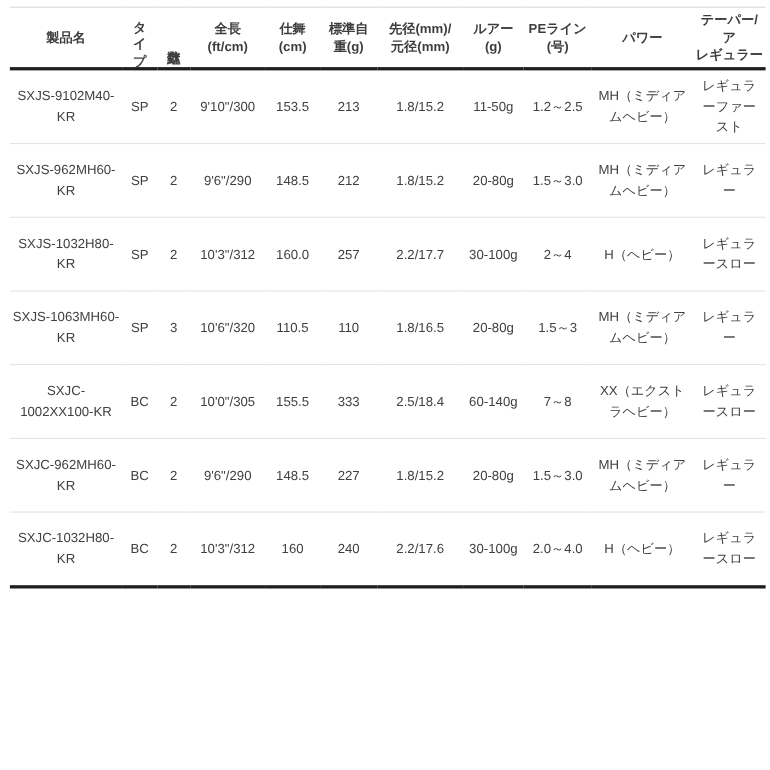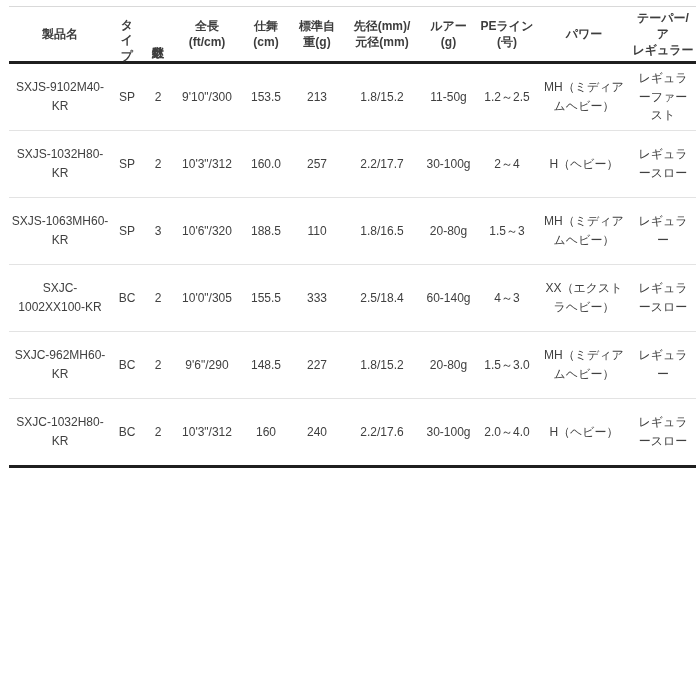--- a/index.html
+++ b/index.html
@@ -135,55 +135,68 @@
           <td class="cell-length">9'10"/300</td>
           <td class="cell-closed-length">153.5</td>
           <td class="cell-standard-weight">213</td>
           <td class="cell-diameter">1.8/15.2</td>
           <td class="cell-lure-weight">11-50g</td>
           <td class="cell-pe-line">1.2～2.5</td>
           <td class="cell-power">MH（ミディアムヘビー）</td>
           <td class="cell-taper">レギュラーファースト</td>
         </tr>
         <tr>
+          <td class="cell-product">SXJS-962MH60-KR</td>
+          <td class="cell-type">SP</td>
+          <td class="cell-pieces">2</td>
+          <td class="cell-length">9'6"/290</td>
+          <td class="cell-closed-length">148.5</td>
+          <td class="cell-standard-weight">212</td>
+          <td class="cell-diameter">1.8/15.2</td>
+          <td class="cell-lure-weight">20-80g</td>
+          <td class="cell-pe-line">1.5～3.0</td>
+          <td class="cell-power">MH（ミディアムヘビー）</td>
+          <td class="cell-taper">レギュラー</td>
+        </tr>
+        <tr>
           <td class="cell-product">SXJS-1032H80-KR</td>
           <td class="cell-type">SP</td>
           <td class="cell-pieces">2</td>
           <td class="cell-length">10'3"/312</td>
           <td class="cell-closed-length">160.0</td>
           <td class="cell-standard-weight">257</td>
           <td class="cell-diameter">2.2/17.7</td>
           <td class="cell-lure-weight">30-100g</td>
           <td class="cell-pe-line">2～4</td>
           <td class="cell-power">H（ヘビー）</td>
           <td class="cell-taper">レギュラースロー</td>
         </tr>
         <tr>
           <td class="cell-product">SXJS-1063MH60-KR</td>
           <td class="cell-type">SP</td>
           <td class="cell-pieces">3</td>
           <td class="cell-length">10'6"/320</td>
-          <td class="cell-closed-length">188.5</td>
+          <td class="cell-closed-length">110.5</td>
           <td class="cell-standard-weight">110</td>
           <td class="cell-diameter">1.8/16.5</td>
           <td class="cell-lure-weight">20-80g</td>
           <td class="cell-pe-line">1.5～3</td>
           <td class="cell-power">MH（ミディアムヘビー）</td>
           <td class="cell-taper">レギュラー</td>
         </tr>
         <tr>
           <td class="cell-product">SXJC-1002XX100-KR</td>
           <td class="cell-type">BC</td>
           <td class="cell-pieces">2</td>
           <td class="cell-length">10'0"/305</td>
           <td class="cell-closed-length">155.5</td>
           <td class="cell-standard-weight">333</td>
           <td class="cell-diameter">2.5/18.4</td>
           <td class="cell-lure-weight">60-140g</td>
-          <td class="cell-pe-line">4～3</td>
+          <td class="cell-pe-line">7～8</td>
           <td class="cell-power">XX（エクストラヘビー）</td>
           <td class="cell-taper">レギュラースロー</td>
         </tr>
         <tr>
           <td class="cell-product">SXJC-962MH60-KR</td>
           <td class="cell-type">BC</td>
           <td class="cell-pieces">2</td>
           <td class="cell-length">9'6"/290</td>
           <td class="cell-closed-length">148.5</td>
           <td class="cell-standard-weight">227</td>

